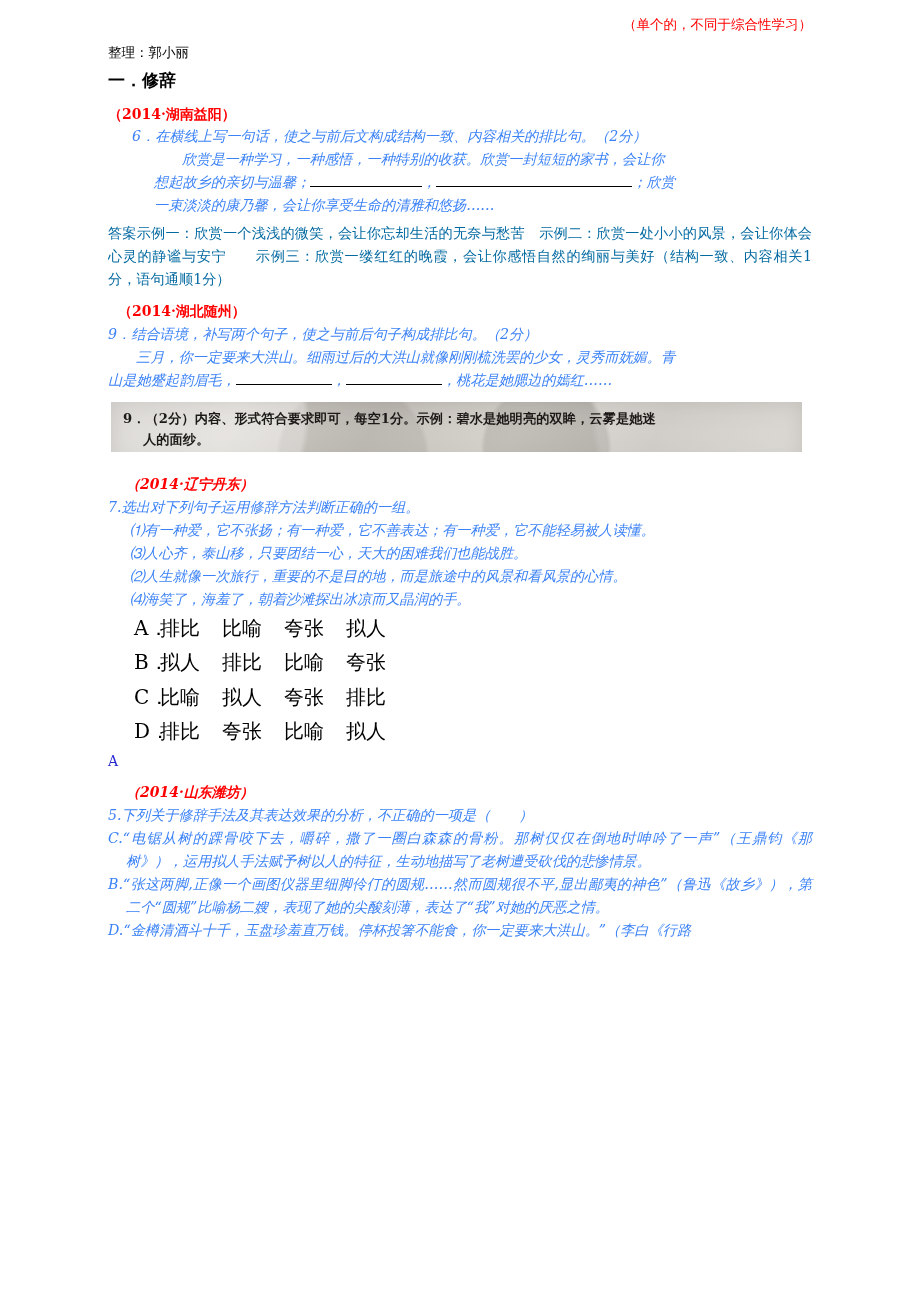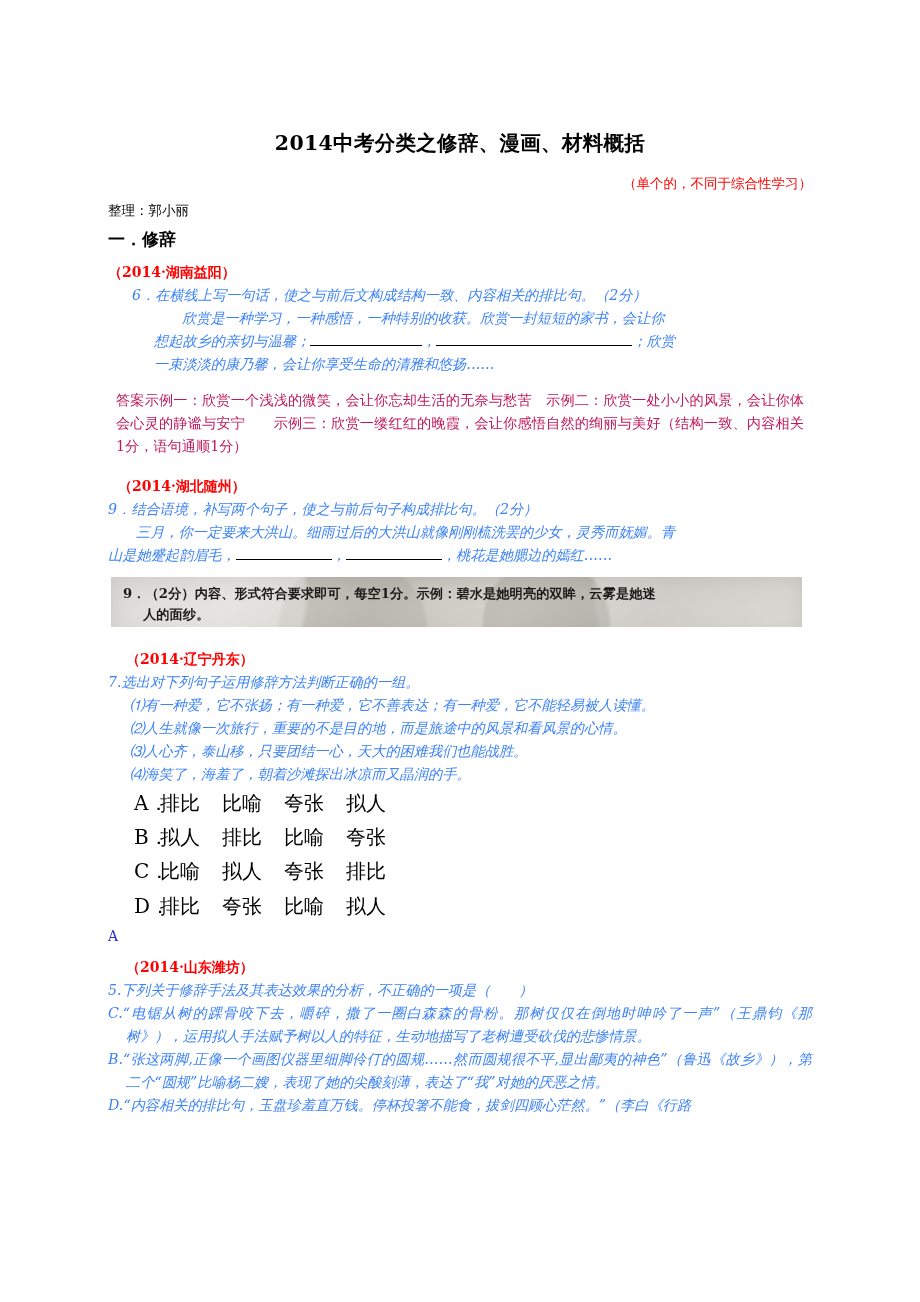--- a/index.html
+++ b/index.html
@@ -68,45 +68,45 @@
   
   .source-tag {
     color: #ff0000;
     font-weight: bold;
     font-size: 14px;
     line-height: 1.55;
     margin: 0;
     padding-top: 10px;
   }
   .source-tag.indent1 { padding-left: 10px; }
-  .source-tag.indent2 { padding-left: 18px; }
+  .source-tag.indent2 { padding-left: 18px; font-style: italic; }
 
   
   p.q {
     font-size: 14.2px;
     line-height: 1.62;
     margin: 0;
     text-align: justify;
     text-justify: inter-ideograph;
     color: #3b82f6;
     font-style: italic;
   }
   .ind-num   { padding-left: 24px; }
   .ind-body  { padding-left: 46px; text-indent: 28px; }
   .ind-body2 { padding-left: 46px; }
   .ind-sub   { padding-left: 22px; }
   .ind-0     { padding-left: 0; }
   .ind-hang  { padding-left: 0px; text-indent: 28px; }
   .hang-d    { padding-left: 18px; text-indent: -18px; }
 
   .answer-blue {
-    color: #be185d;
+    color: #0369a1;
     font-size: 14.2px;
     line-height: 1.62;
-    margin: 8px;
+    margin: 0;
     padding-top: 5px;
     text-align: justify;
     text-justify: inter-ideograph;
   }
   .answer-letter {
     color: #2a2ad0;
     font-size: 14px;
     line-height: 1.5;
     margin: 0;
     padding-top: 3px;
@@ -176,21 +176,20 @@
     height: 12px;
     background: #ffffff;
   }
 </style>
 </head>
 <body>
 
 <div class="page">
   <div class="content">
 
-    <h1 class="doc-title">2014中考分类之修辞、漫画、材料概括</h1>
     <p class="subtitle-red">（单个的，不同于综合性学习）</p>
     <p class="compiler">整理：郭小丽</p>
     <h2 class="section-heading">一．修辞</h2>
 
     <p class="source-tag">（2014·湖南益阳）</p>
 
     <p class="q ind-num">
       <span>6．</span><span>在横线上写一句话，使之与前后文构成结构一致、内容相关的排比句。（2分）</span>
     </p>
 
@@ -219,35 +218,35 @@
       <div class="scan-clip"></div>
     </div>
 
     <p class="source-tag indent2">（2014·辽宁丹东）</p>
 
     <p class="q ind-0">
       <span>7.</span><span>选出对下列句子运用修辞方法判断正确的一组。</span>
     </p>
 
     <p class="q ind-sub">⑴有一种爱，它不张扬；有一种爱，它不善表达；有一种爱，它不能轻易被人读懂。</p>
+    <p class="q ind-sub">⑶人心齐，泰山移，只要团结一心，天大的困难我们也能战胜。</p>
     <p class="q ind-sub">⑵人生就像一次旅行，重要的不是目的地，而是旅途中的风景和看风景的心情。</p>
-    <p class="q ind-sub">⑶人心齐，泰山移，只要团结一心，天大的困难我们也能战胜。</p>
     <p class="q ind-sub">⑷海笑了，海羞了，朝着沙滩探出冰凉而又晶润的手。</p>
 
     <p class="opt-line"><span class="opt-letter">A．</span><span class="opt-w">排比</span><span class="opt-w">比喻</span><span class="opt-w">夸张</span><span class="opt-w">拟人</span></p>
     <p class="opt-line"><span class="opt-letter">B．</span><span class="opt-w">拟人</span><span class="opt-w">排比</span><span class="opt-w">比喻</span><span class="opt-w">夸张</span></p>
     <p class="opt-line"><span class="opt-letter">C．</span><span class="opt-w">比喻</span><span class="opt-w">拟人</span><span class="opt-w">夸张</span><span class="opt-w">排比</span></p>
     <p class="opt-line"><span class="opt-letter">D．</span><span class="opt-w">排比</span><span class="opt-w">夸张</span><span class="opt-w">比喻</span><span class="opt-w">拟人</span></p>
 
     <p class="answer-letter">A</p>
 
     <p class="source-tag indent2">（2014·山东潍坊）</p>
 
     <p class="q ind-0">
       <span>5.</span><span>下列关于修辞手法及其表达效果的分析，不正确的一项是（　　）</span>
     </p>
 
     <p class="q hang-d">C.“电锯从树的踝骨咬下去，嚼碎，撒了一圈白森森的骨粉。那树仅仅在倒地时呻吟了一声”（王鼎钧《那树》），运用拟人手法赋予树以人的特征，生动地描写了老树遭受砍伐的悲惨情景。</p>
     <p class="q hang-d">B.“张这两脚,正像一个画图仪器里细脚伶仃的圆规……然而圆规很不平,显出鄙夷的神色”（鲁迅《故乡》），第二个“圆规”比喻杨二嫂，表现了她的尖酸刻薄，表达了“我”对她的厌恶之情。</p>
-    <p class="q hang-d">D.“内容相关的排比句，玉盘珍羞直万钱。停杯投箸不能食，拔剑四顾心茫然。”（李白《行路</p>
+    <p class="q hang-d">D.“金樽清酒斗十千，玉盘珍羞直万钱。停杯投箸不能食，你一定要来大洪山。”（李白《行路</p>
 
   </div>
 </div>
 
 </body></html>

